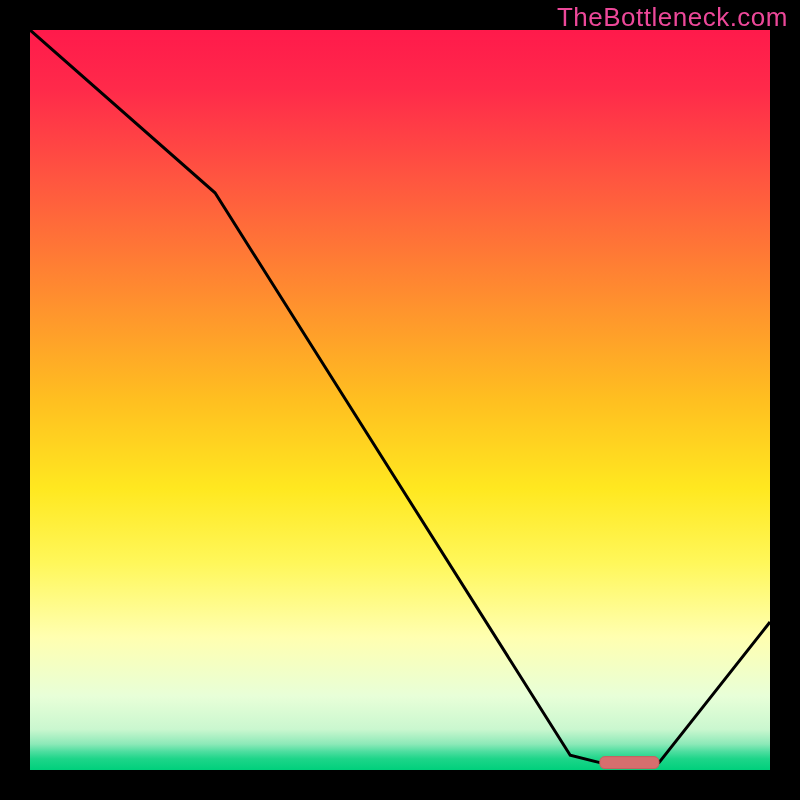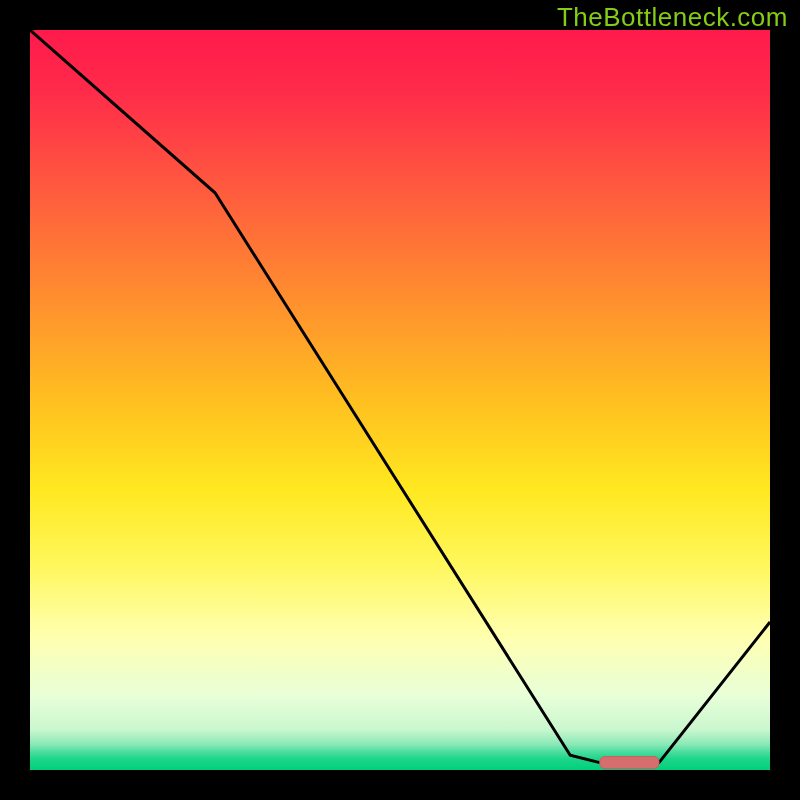--- a/index.html
+++ b/index.html
@@ -14,21 +14,21 @@
   .outer {
     position: relative;
     width: 800px;
     height: 800px;
     background: #000;
   }
   .watermark {
     position: absolute;
     top: 2px;
     right: 12px;
-    color: #84cc16;
+    color: #ec4899;
     font-size: 26px;
     font-weight: 500;
     letter-spacing: 0.5px;
     z-index: 10;
   }
   .plot-area {
     position: absolute;
     left: 30px;
     top: 30px;
     width: 740px;

